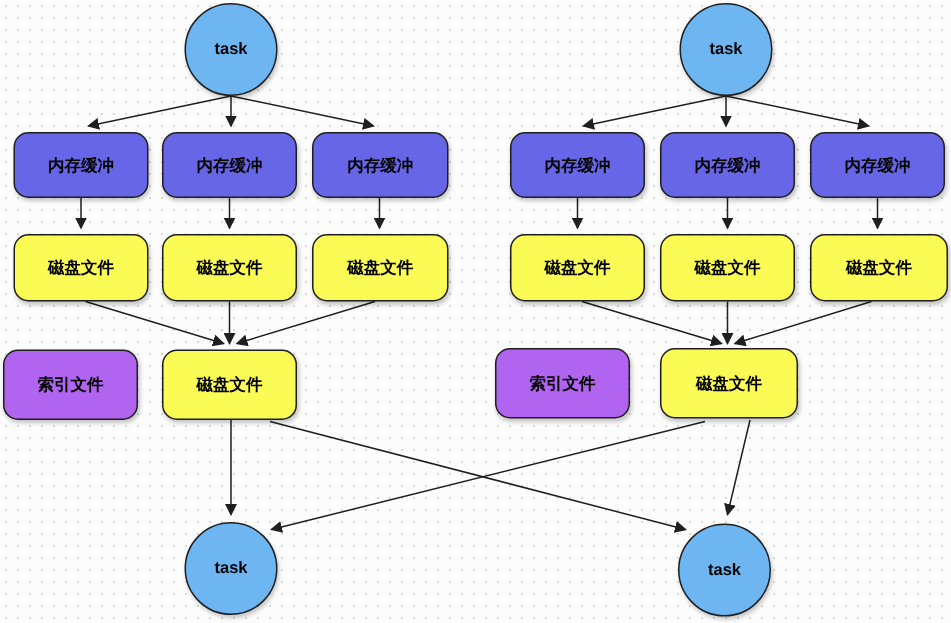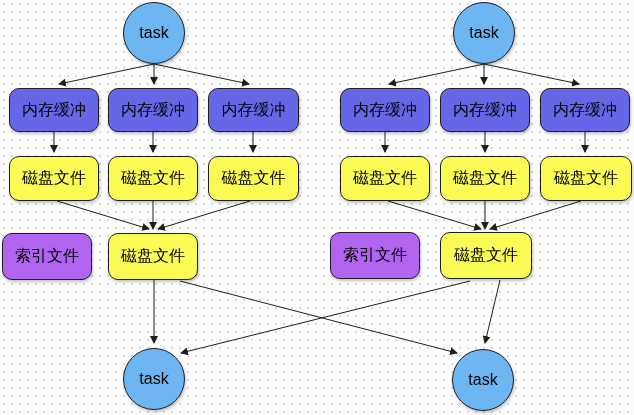--- a/index.html
+++ b/index.html
@@ -22,21 +22,21 @@
     background-size:8px 8px;
   }
   #edges{position:absolute;left:0;top:0;width:634px;height:415px;}
   #edges line{stroke:var(--stroke);stroke-width:1;}
   #arrowhead path{fill:var(--stroke);}
   .node{
     position:absolute;
     display:flex;align-items:center;justify-content:center;
     box-sizing:border-box;
     border:1.5px solid var(--stroke);
-    font-size:16px;font-weight:normal;color:#000;
+    font-size:11px;font-weight:bold;color:#000;
     text-align:left;
     box-shadow:1px 2px 3px rgba(0,0,0,0.22);
   }
   .rect{border-radius:10px;}
   .circle{width:62px;height:62px;border-radius:50%;}
   .task{background:var(--task-fill);}
   .buffer{background:var(--buffer-fill);border-radius:10px;}
   .disk{background:var(--disk-fill);}
   .index{background:var(--index-fill);}
 </style>

